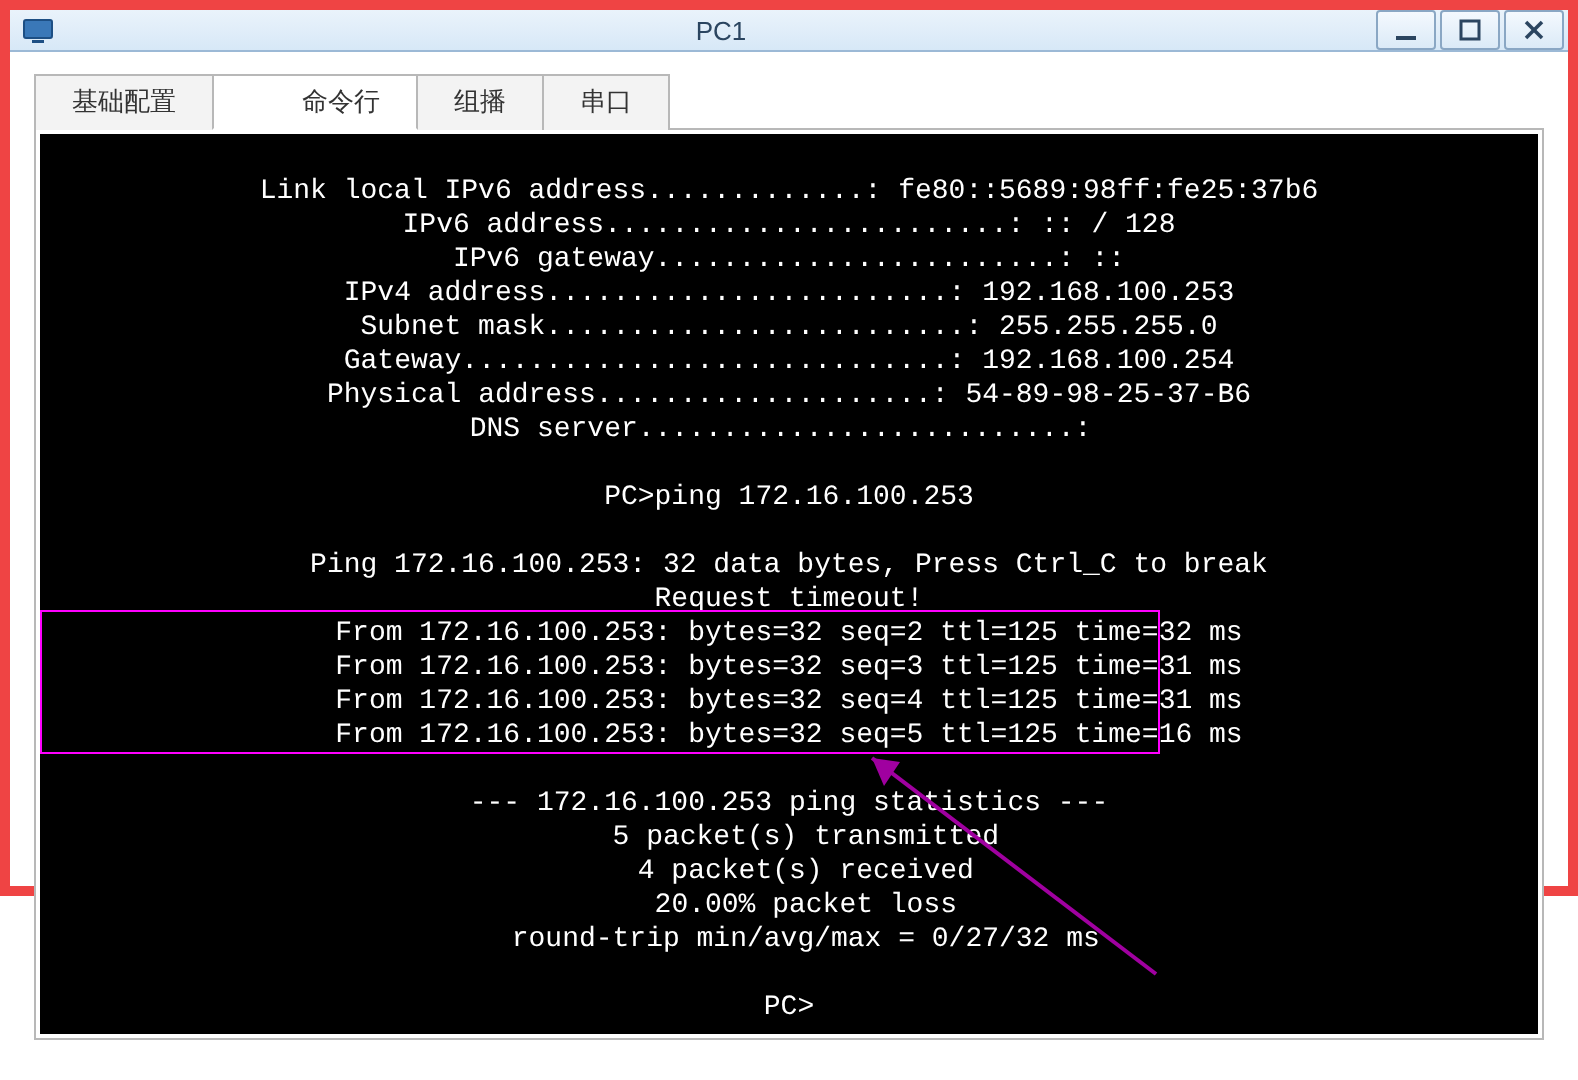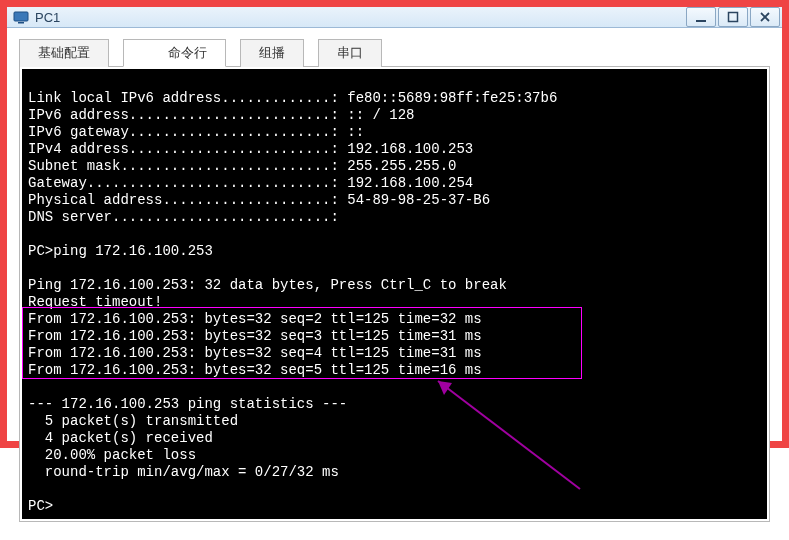--- a/index.html
+++ b/index.html
@@ -7,24 +7,25 @@
     margin: 0;
     background: #fff;
     font-family: "Microsoft YaHei", "SimSun", Arial, sans-serif;
     width: 789px;
     height: 540px;
     overflow: hidden;
   }
   .window {
     width: 789px;
     height: 448px;
-    border: 7px solid #ef4444;
+    border: 5px solid #ef4444;
     display: flex;
     flex-direction: column;
     background: #fff;
+    text-align: center;
   }
   .titlebar {
     height: 28px;
     background: linear-gradient(#eaf3fb, #d7e8f7);
     display: flex;
     align-items: center;
     padding: 0 2px 0 6px;
     border-bottom: 1px solid #9cb9d6;
   }
   .titlebar .app-icon {
@@ -56,21 +57,20 @@
   }
   .content {
     flex:1;
     padding: 10px 12px 12px 12px;
     display:flex;
     flex-direction:column;
   }
   .tabs {
     display:flex;
     border-bottom:1px solid #b8b8b8;
-    gap:15px;
   }
   .tab {
     padding: 4px 18px;
     font-size: 13px;
     border: 1px solid #b8b8b8;
     border-bottom: none;
     margin-right: -1px;
     background: #f3f3f3;
     color:#333;
     position:relative;

